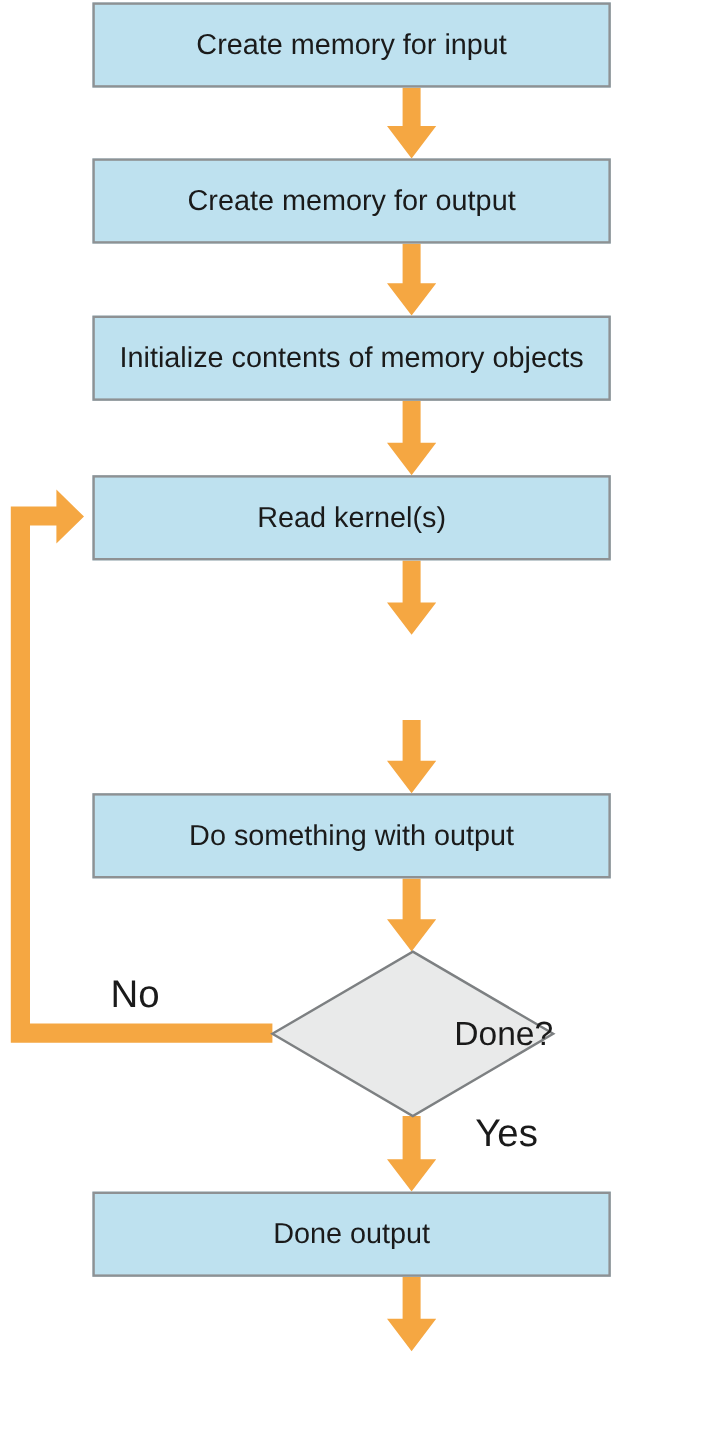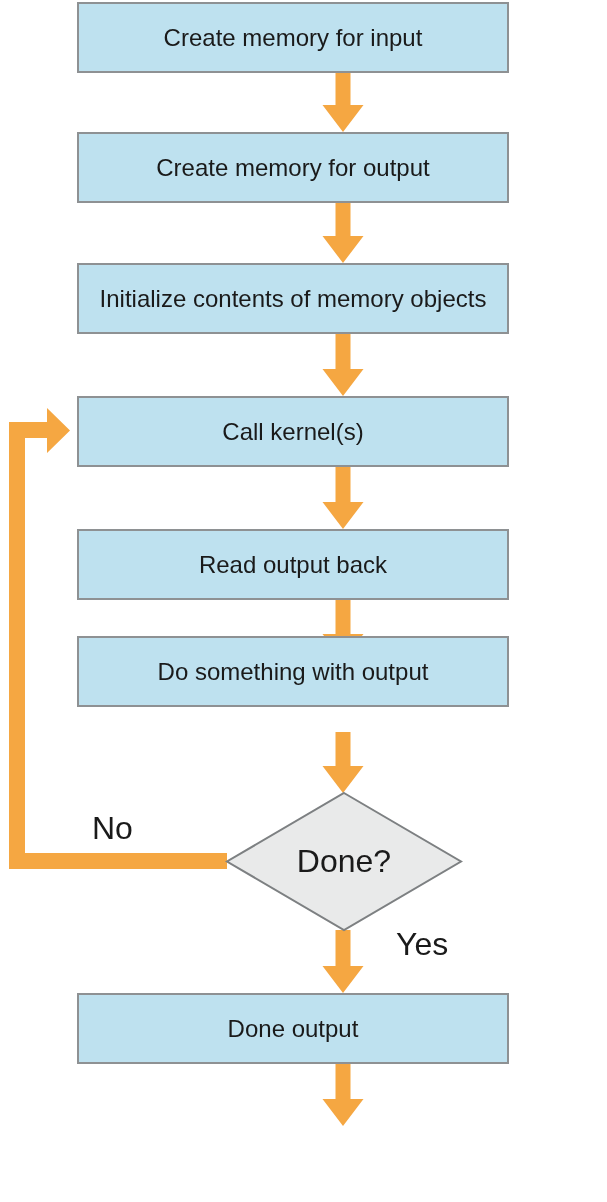--- a/index.html
+++ b/index.html
@@ -36,22 +36,22 @@
     justify-content: center;
     font-size: 24px;
     text-align: center;
   }
   .decision-label {
     position: absolute;
     left: 227px; top: 793px;
     width: 234px; height: 137px;
     display: flex;
     align-items: center;
-    justify-content: center;
-    font-size: 32px;
+    justify-content: flex-end;
+    font-size: 28px;
   }
   .edge-label {
     position: absolute;
     font-size: 32px;
     line-height: 28px;
     white-space: nowrap;
   }
   .edge-label.no  { left: 92px;  top: 814px; }
   .edge-label.yes { left: 375px; top: 930px; margin-left: 21px; }
 </style>
@@ -84,28 +84,25 @@
 
   <div class="box" style="top:132px">
     <span>Create memory for output</span>
   </div>
 
   <div class="box" style="top:263px">
     <span>Initialize contents of memory objects</span>
   </div>
 
   <div class="box" style="top:396px">
-    <span>Call kernel(s)</span>
+    <span>Read kernel(s)</span>
   </div>
 
-  <div class="box" style="top:529px">
-    <span>Read output back</span>
-  </div>
 
-  <div class="box" style="top:636px">
+  <div class="box" style="top:661px">
     <span>Do something with output</span>
   </div>
 
   <div class="decision-label">
     <span>Done?</span>
   </div>
 
   <div class="edge-label no">No</div>
   <div class="edge-label yes">Yes</div>
 

